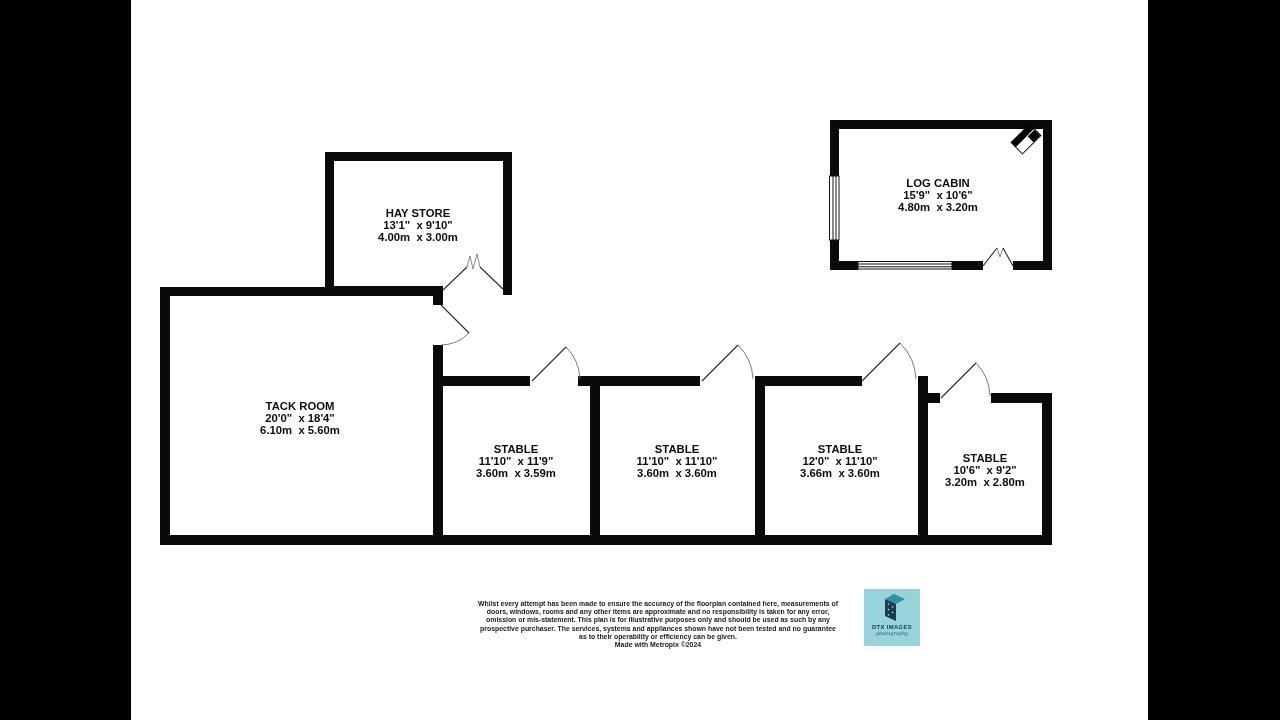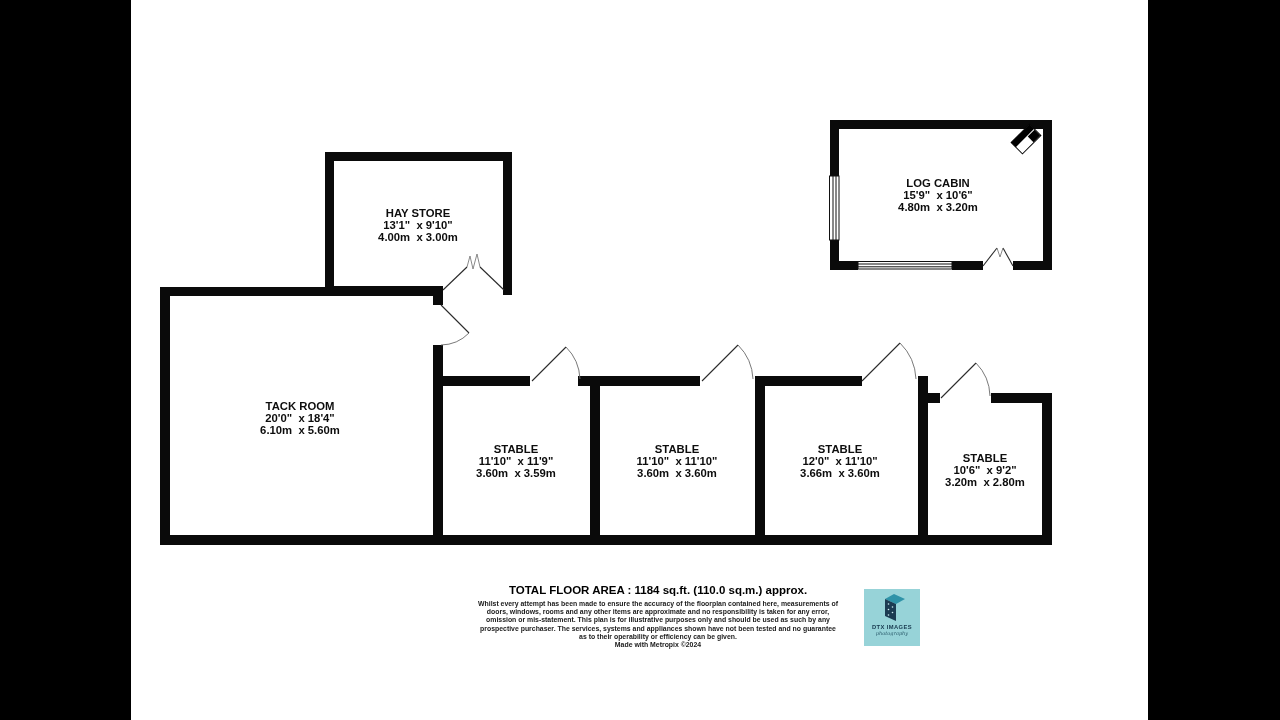--- a/index.html
+++ b/index.html
@@ -158,21 +158,20 @@
         <path class="door-arc" d="M976,363 A49 49 0 0 1 990,396"></path>
       </g>
       <g class="room-label">
         <text x="985" y="462">STABLE</text>
         <text x="985" y="474">10'6"  x 9'2"</text>
         <text x="985" y="486">3.20m  x 2.80m</text>
       </g>
     </g>
   </svg>
 
-  <div class="footer-total">TOTAL FLOOR AREA : 1184 sq.ft. (110.0 sq.m.) approx.</div>
 
   <div class="footer-disclaimer">
     <div>Whilst every attempt has been made to ensure the accuracy of the floorplan contained here, measurements of doors, windows, rooms and any other items are approximate and no responsibility is taken for any error, omission or mis-statement. This plan is for illustrative purposes only and should be used as such by any prospective purchaser. The services, systems and appliances shown have not been tested and no guarantee as to their operability or efficiency can be given.</div>
     <div class="footer-credit">Made with Metropix ©2024</div>
   </div>
 
   <div class="logo">
     <svg width="32" height="34" viewBox="0 0 32 34">
       <polygon points="9,10 18,5 29,10 20,15" fill="#2f93a8"></polygon>
       <polygon points="9,10 20,15 20,32 9,27" fill="#1c3b52"></polygon>

